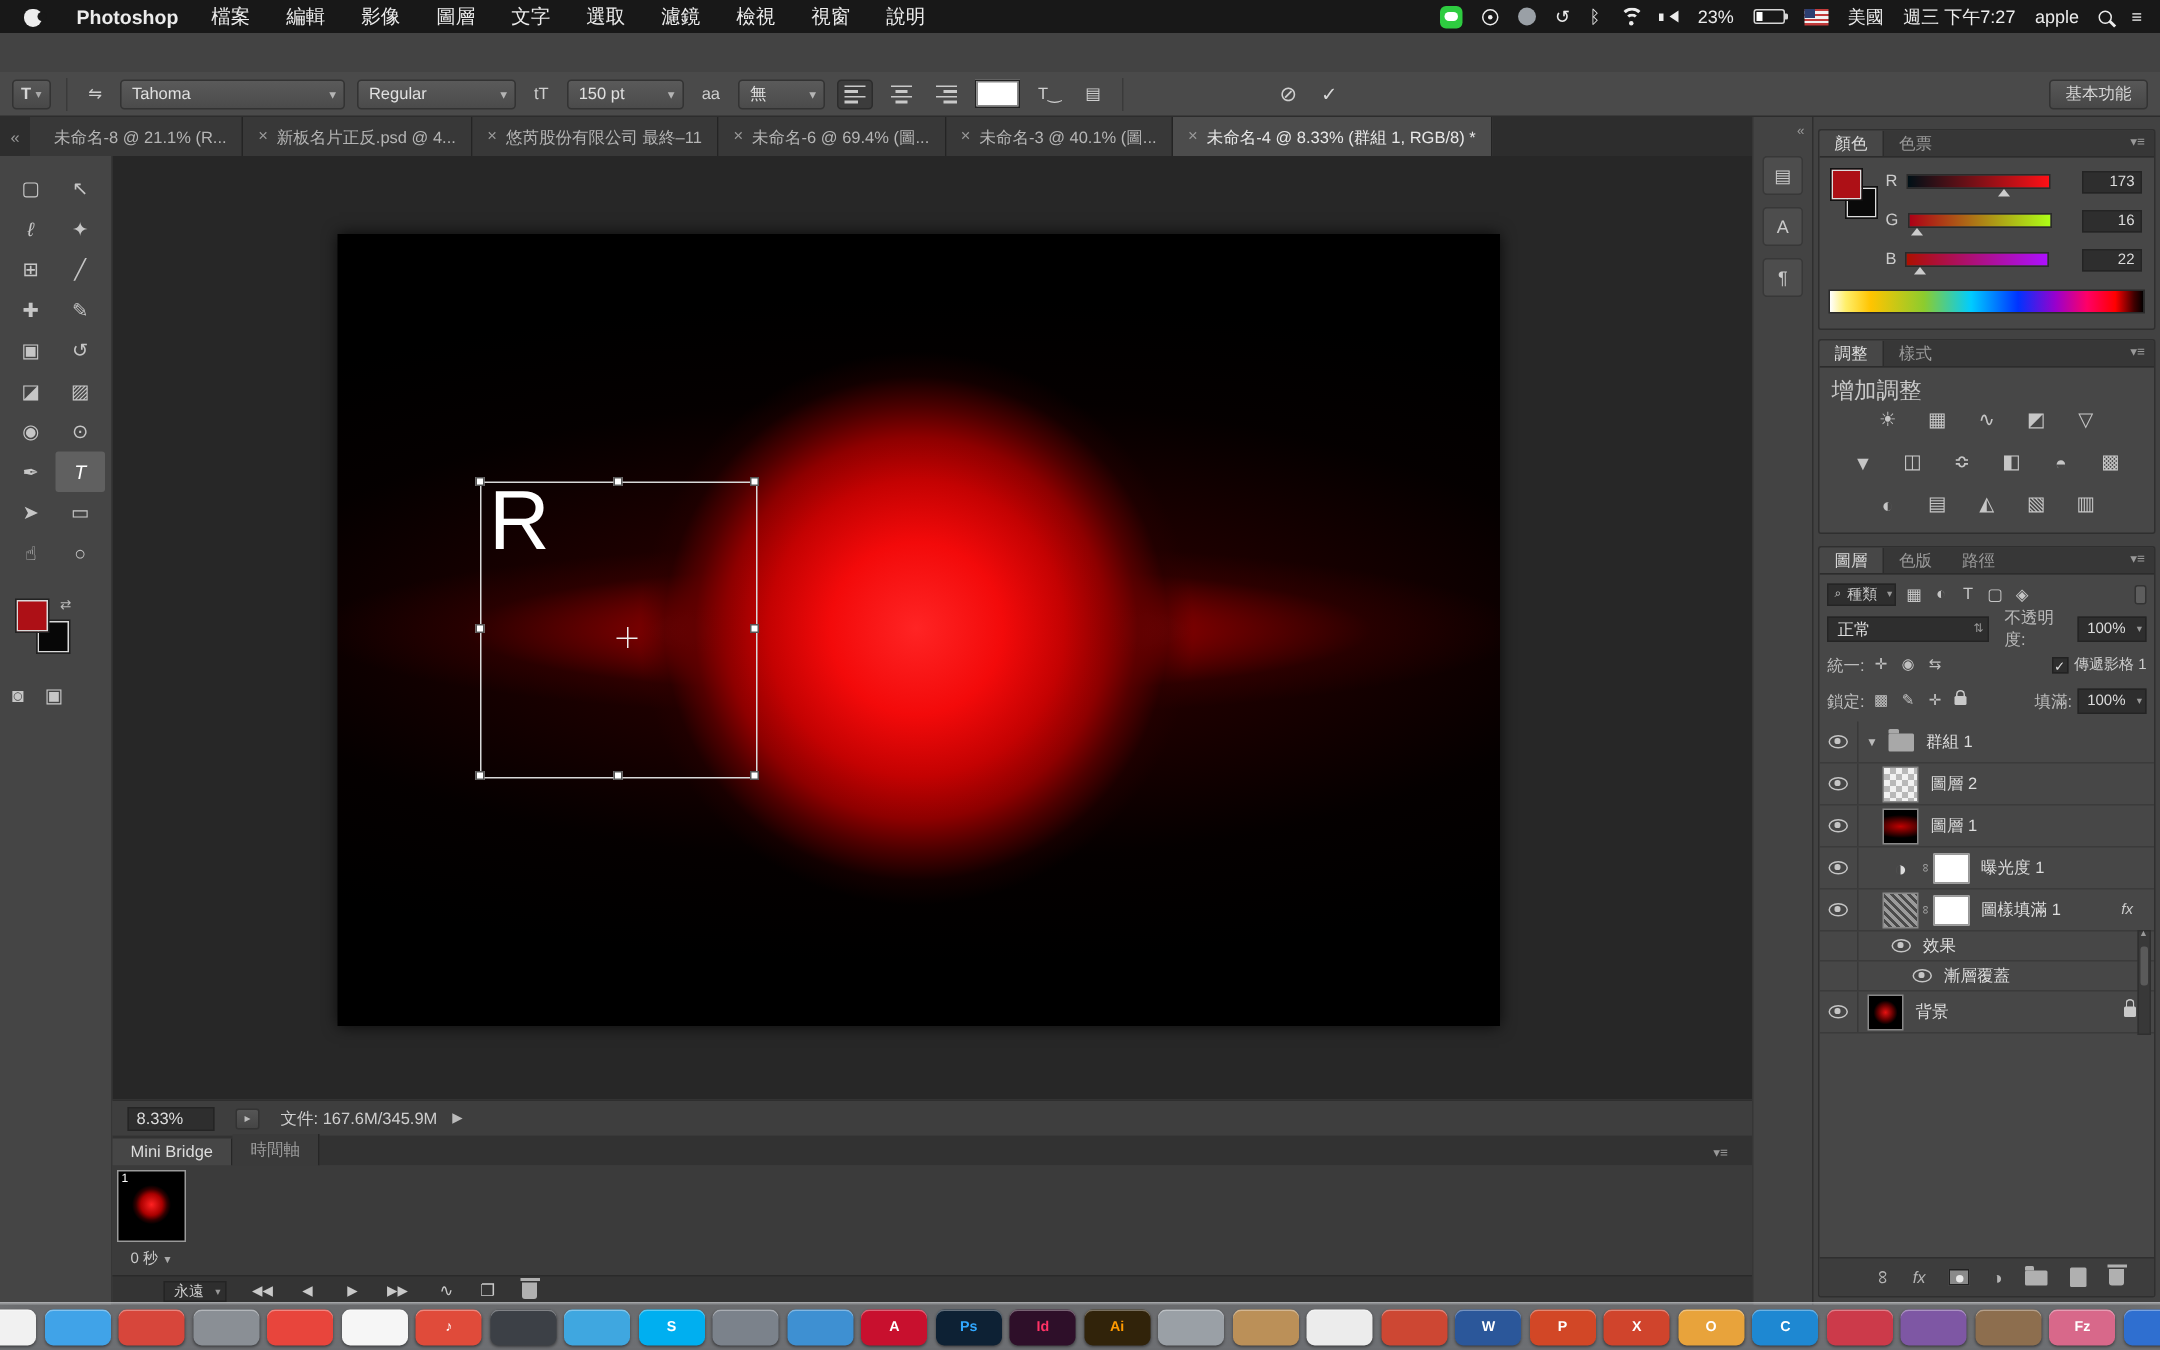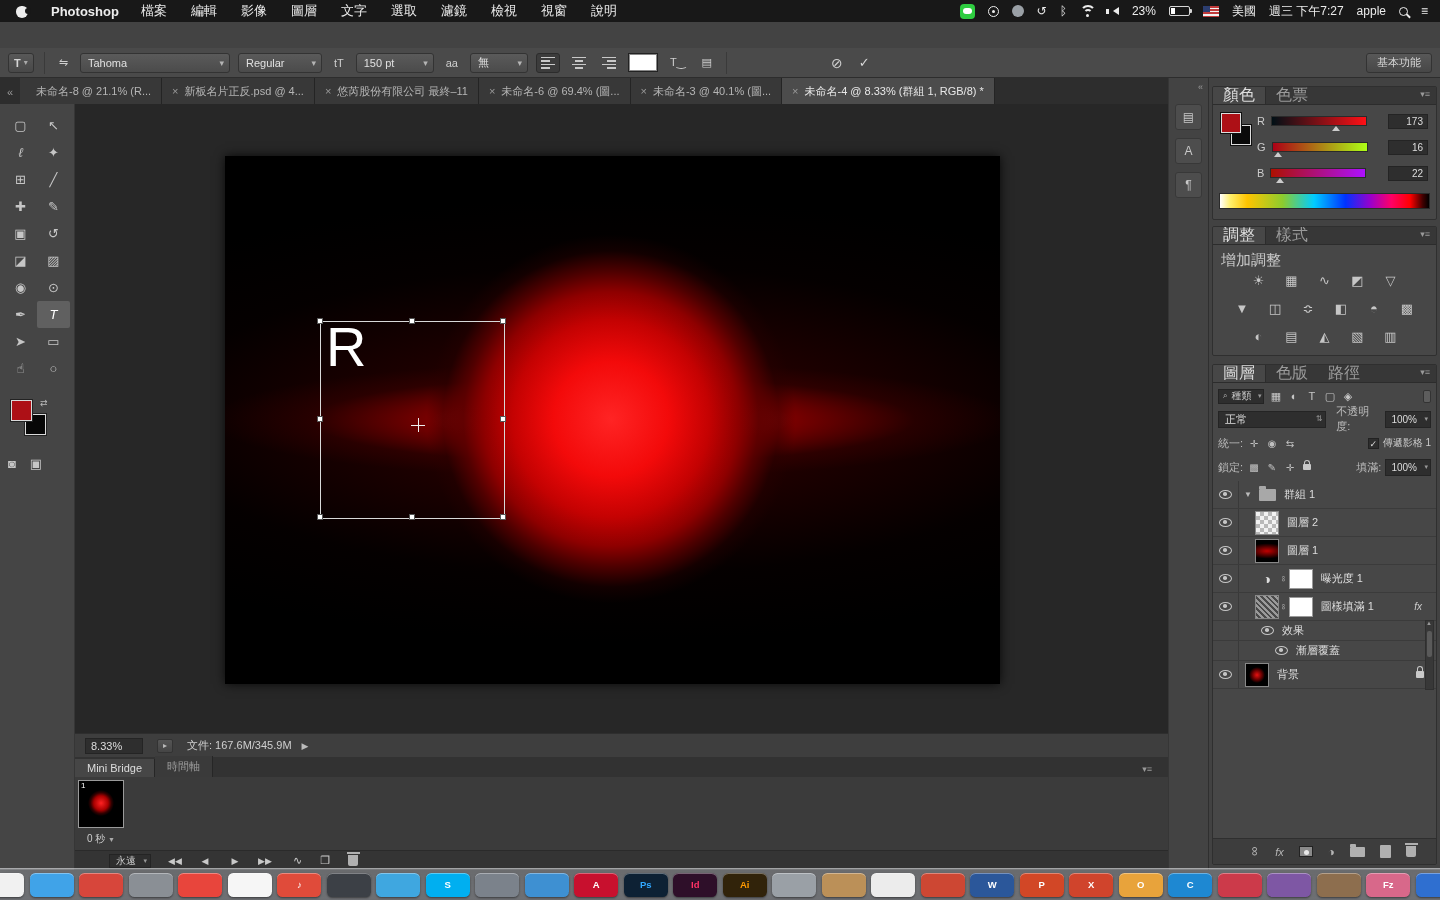--- a/index.html
+++ b/index.html
@@ -116,21 +116,21 @@
   .i-trash::before{content:"";position:absolute;left:-1.5px;top:-3px;width:13px;height:2px;background:#b0b0b0}
   
   .colstrip{position:absolute;left:1168px;top:56px;bottom:0;width:40px;background:#434343;border-left:1px solid #363636}
   .cs-chev{position:absolute;right:5px;top:4px;font-size:9px;color:#9a9a9a}
   .cs-btns{position:absolute;left:6px;top:26px;display:flex;flex-direction:column;gap:8px}
   .cs-btn{width:27px;height:26px;background:#4d4d4d;border:1px solid #383838;border-radius:3px;color:#c9c9c9;font-size:12px;display:flex;align-items:center;justify-content:center}
   
   .rightcol{position:absolute;left:1208px;top:56px;bottom:0;width:232px;background:#424242;border-left:1px solid #2f2f2f}
   .panel{position:absolute;left:3px;right:3px;background:#474747;border:1px solid #2f2f2f;border-radius:2px;overflow:hidden}
   .ptabs{display:flex;height:18px;background:#373737;border-bottom:1px solid #2c2c2c;align-items:stretch}
-  .ptab{padding:2px 10px;font-size:16px;color:#9a9a9a;display:flex;align-items:center}
+  .ptab{padding:2px 10px;font-size:11px;color:#9a9a9a;display:flex;align-items:center}
   .ptab.active{background:#474747;color:#ddd;border-right:1px solid #2c2c2c}
   .pmenu{margin-left:auto;color:#999;font-size:9px;display:flex;align-items:center;padding:0 6px}
   .p-color{top:8px;height:134px}
   .cp-fg{position:absolute;left:8px;top:26px;width:20px;height:20px;border:1px solid #ddd;outline:1px solid #111;z-index:2}
   .cp-bg{position:absolute;left:18px;top:38px;width:20px;height:20px;background:#0a0a0a;border:1px solid #ddd;outline:1px solid #111}
   .chrow{position:absolute;left:44px;right:8px;height:16px;display:flex;align-items:center;gap:6px;font-size:11px;color:#ccc}
   .chrow .track{width:96px;height:10px;border:1px solid #2a2a2a;position:relative}
   .chrow .tmark{position:absolute;bottom:-6px;width:0;height:0;border:4px solid transparent;border-bottom:5px solid #ccc;margin-left:-4px}
   .chrow .val{margin-left:auto;width:40px;height:15px;background:#2e2e2e;border:1px solid #242424;font-size:10px;color:#ddd;display:flex;align-items:center;justify-content:flex-end;padding:0 4px}
   .ch-r .track{background:linear-gradient(to right,rgb(0,16,22),rgb(255,16,22))}
@@ -265,21 +265,21 @@
     <div class="optionsbar">
       <span class="ob-btn">
           <b>T</b>
           <span style="font-size:8px;color:#aaa">▾</span>
         </span>
       <span class="vsep"></span>
       <span class="ob-flat">⇋</span>
       <span class="sel" style="width:150px">
           <span>Tahoma</span>
         </span>
-      <span class="sel" style="width:84px">
+      <span class="sel" style="width:106px">
           <span>Regular</span>
         </span>
       <span class="ob-flat">tT</span>
       <span class="sel" style="width:78px">
           <span>150 pt</span>
         </span>
       <span class="ob-flat">aa</span>
       <span class="sel" style="width:58px">
           <span>無</span>
         </span>

